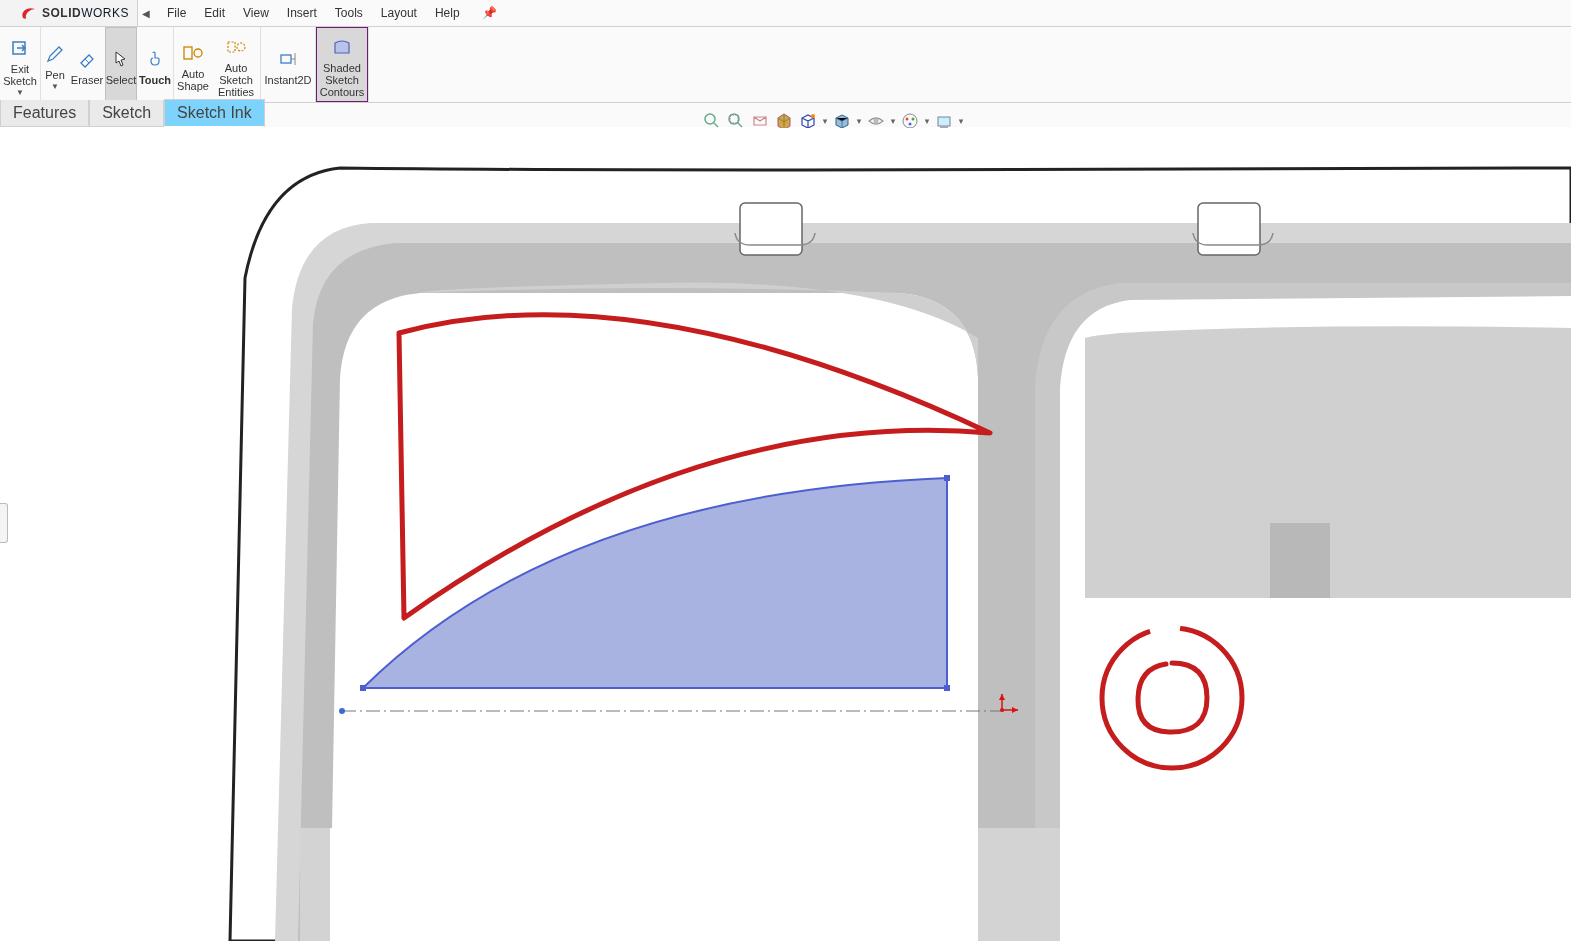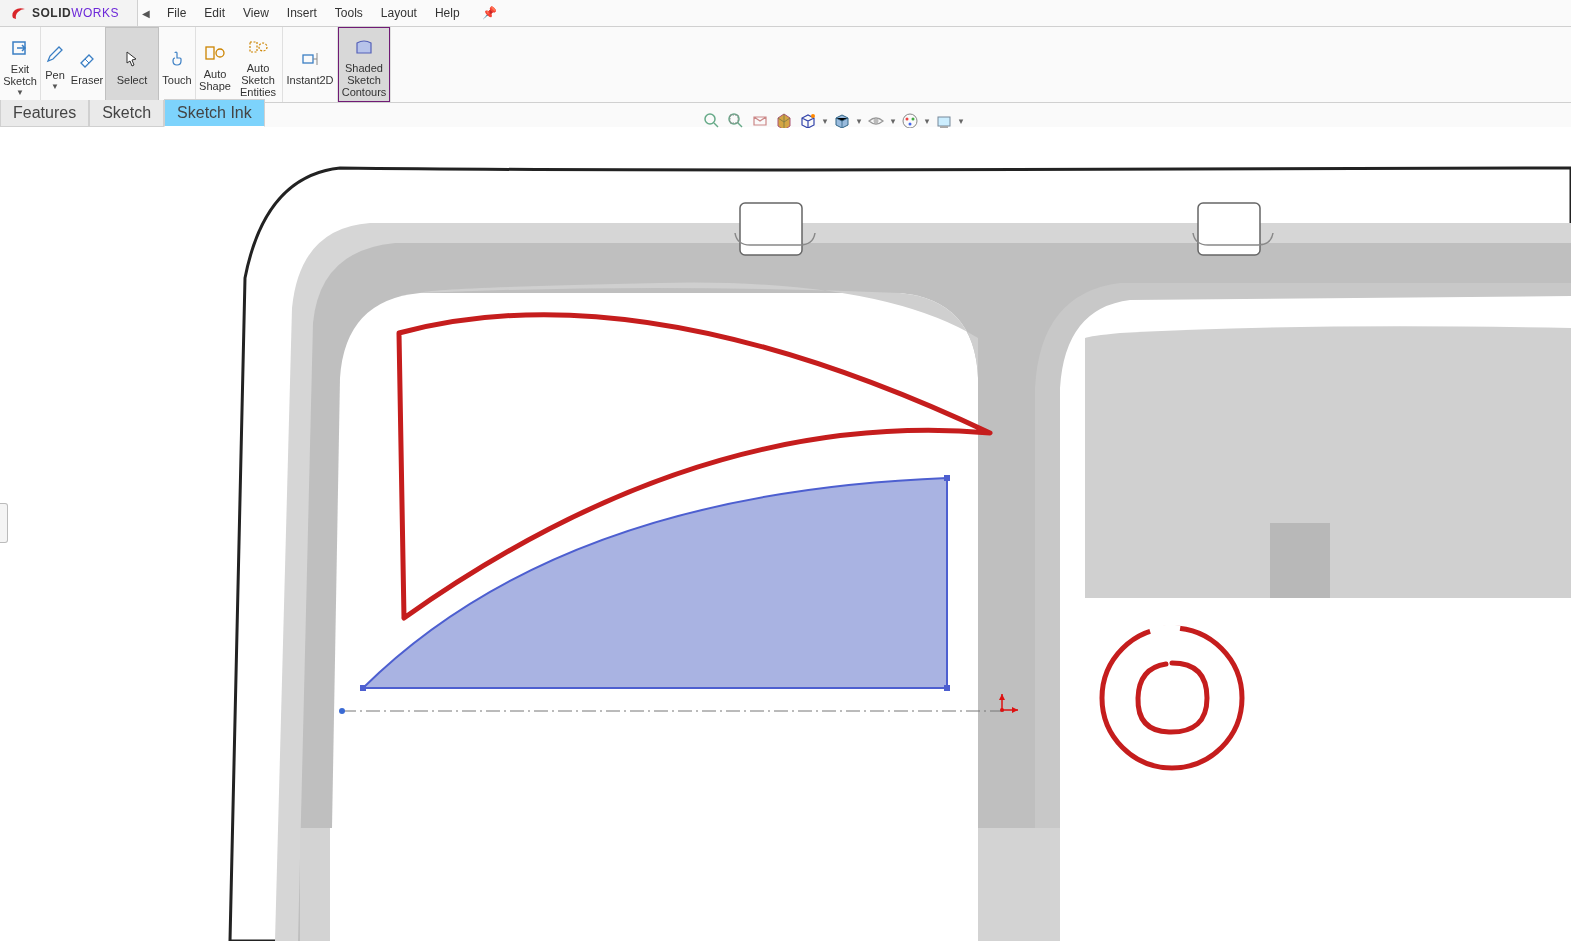--- a/index.html
+++ b/index.html
@@ -1,46 +1,46 @@
 <!DOCTYPE html>
 <html><head>
   <meta charset="utf-8">
   <style>
     * { margin: 0; padding: 0; box-sizing: border-box; font-family: "Segoe UI", Tahoma, sans-serif; }
     body { width: 1571px; height: 941px; overflow: hidden; background: white; user-select: none; }
 
     
     .menu-bar { height: 27px; display: flex; align-items: center; border-bottom: 1px solid #d0d0d0; background: #fafafa; }
-    .logo-area { width: 138px; height: 100%; display: flex; align-items: center; padding-left: 10px; font-weight: bold;
+    .logo-area { width: 138px; height: 100%; display: flex; align-items: center; padding-left: 20px; font-weight: bold;
                  border-right: 1px solid #d0d0d0; background: #f3f3f3; }
     .logo-area svg { margin-right: 4px; }
     .logo-text-solid { color: #333; font-size: 12px; letter-spacing: .5px; }
-    .logo-text-works { color: #6d28d9; font-size: 12px; letter-spacing: .5px; font-weight: 400; }
+    .logo-text-works { color: #0f172a; font-size: 12px; letter-spacing: .5px; font-weight: 400; }
     .arrow-left { width: 8px; margin: 0 8px 0 4px; color: #555; font-size: 10px; cursor: pointer; }
     .menu-item { padding: 0 9px; font-size: 12px; color: #333; cursor: pointer; height: 100%; display: flex; align-items: center; }
     .pin-icon { margin-left: 14px; color: #666; font-size: 12px; cursor: pointer; }
     .title { position: absolute; left: 0; right: 0; text-align: center; font-size: 12px; color: #555; pointer-events: none; }
 
     
     .ribbon { height: 76px; display: flex; align-items: stretch; border-bottom: 1px solid #d0d0d0; background: #fafafa; font-size: 11px; color: #333; }
     .cmd-group { display: flex; border-right: 1px solid #e0e0e0; }
     .cmd-btn { display: flex; flex-direction: column; align-items: center; justify-content: center; padding: 6px 6px 2px;
                cursor: pointer; text-align: center; line-height: 1.1; }
     .cmd-btn.depressed { background: #d8d8d8; border: 1px solid #c0c0c0; }
     .cmd-btn.highlight { background: #d8d8d8; border: 1px solid #701a75; }
     .cmd-btn .ic { width: 28px; height: 24px; display: flex; align-items: center; justify-content: center; margin-bottom: 3px; }
     .cmd-btn .lbl { white-space: pre-line; }
     .cmd-btn .chev { margin-top: 2px; font-size: 8px; color: #555; }
 
     
     #exit-sketch { width: 40px; }
     #pen { width: 28px; }
     #eraser { width: 36px; }
-    #select { width: 54px; }
-    #touch { width: 36px; }
+    #select { width: 32px; }
+    #touch { width: 36px; font-weight: bold; }
     #auto-shape { width: 38px; }
     #auto-sketch-entities { width: 48px; }
     #instant2d { width: 54px; }
     #shaded-sketch-contours { width: 52px; }
 
     
     .tab-strip { height: 24px; display: flex; align-items: flex-end; background: #fafafa; border-bottom: none; }
     .tab { padding: 4px 12px; font-size: 16px; color: #444; cursor: pointer; margin-top: -1px; }
     .tab.inactive { background: #eaeaea; border: 1px solid #d0d0d0; border-top: none; }
     .tab.active { background: #7dd3fc; border: 1px solid #d0d0d0; border-bottom: 1px solid #fff; }

